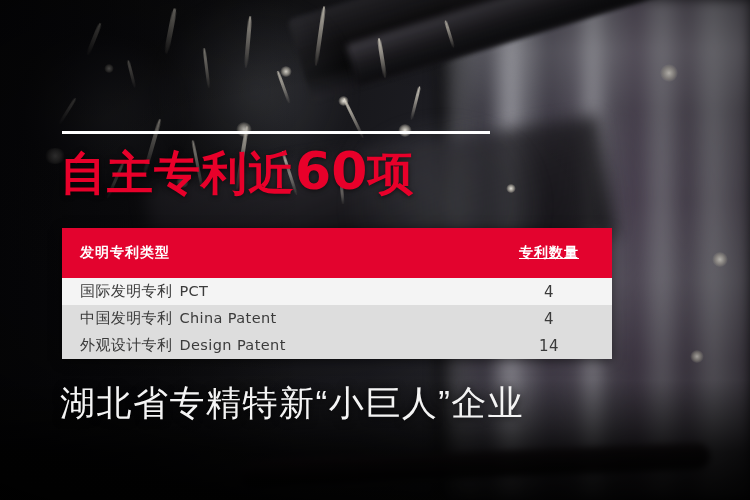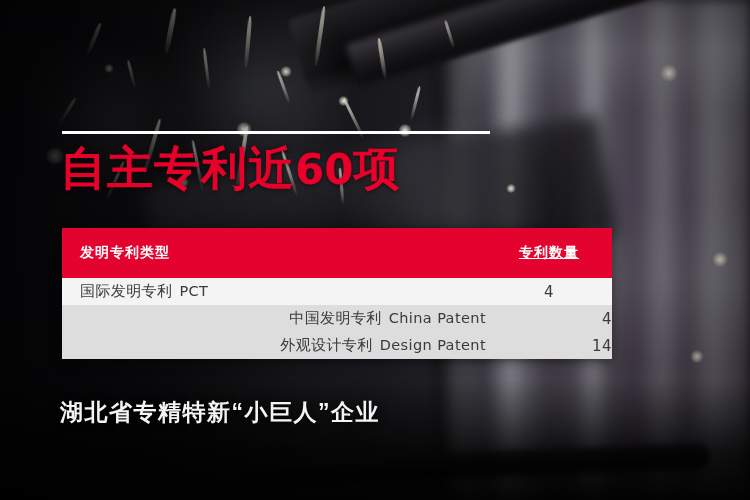--- a/index.html
+++ b/index.html
@@ -153,21 +153,21 @@
     left: 60px; top: 144px;
     font-size: 46px;
     line-height: 1.05;
     letter-spacing: 1px;
     color: #e8002a;
     font-weight: bold;
     white-space: nowrap;
     text-shadow: 0 1px 5px rgba(0,0,0,0.6);
   }
   .headline-red .num {
-    font-size: 42px;
+    font-size: 52px;
     letter-spacing: 0;
     font-family: "DejaVu Sans", "Liberation Sans", sans-serif;
   }
 
   
   .patent-table {
     position: absolute;
     left: 62px; top: 228px;
     width: 550px;
     border-collapse: collapse;
@@ -190,32 +190,32 @@
     font-size: 15px;
     color: #3b3b3b;
     height: 27px;
     padding: 0;
     vertical-align: middle;
     letter-spacing: 0.4px;
   }
   .td-type  { text-align: left; padding-left: 18px !important; }
   .td-count { text-align: center; font-family: "DejaVu Sans", "Liberation Sans", sans-serif; }
   .row-odd  td { background: #f4f4f4; }
-  .row-even td { background: #dddddd; text-align: right; }
+  .row-even td { background: #dddddd; }
   .td-type .cn { margin-right: 7px; }
   .td-type .en { font-family: "DejaVu Sans", "Liberation Sans", sans-serif; font-size: 14.5px; }
 
   .headline-bottom {
     position: absolute;
-    left: 60px; top: 400px;
-    font-size: 23px;
+    left: 60px; top: 384px;
+    font-size: 35px;
     line-height: 1.1;
     letter-spacing: 1.5px;
     color: #f4f4f4;
-    font-weight: 700;
+    font-weight: 400;
     white-space: nowrap;
     text-shadow: 0 1px 8px rgba(0,0,0,0.9);
   }
 </style>
 </head>
 <body>
 
 <div id="poster">
 
   <div class="bg-layer bg-base"></div>

